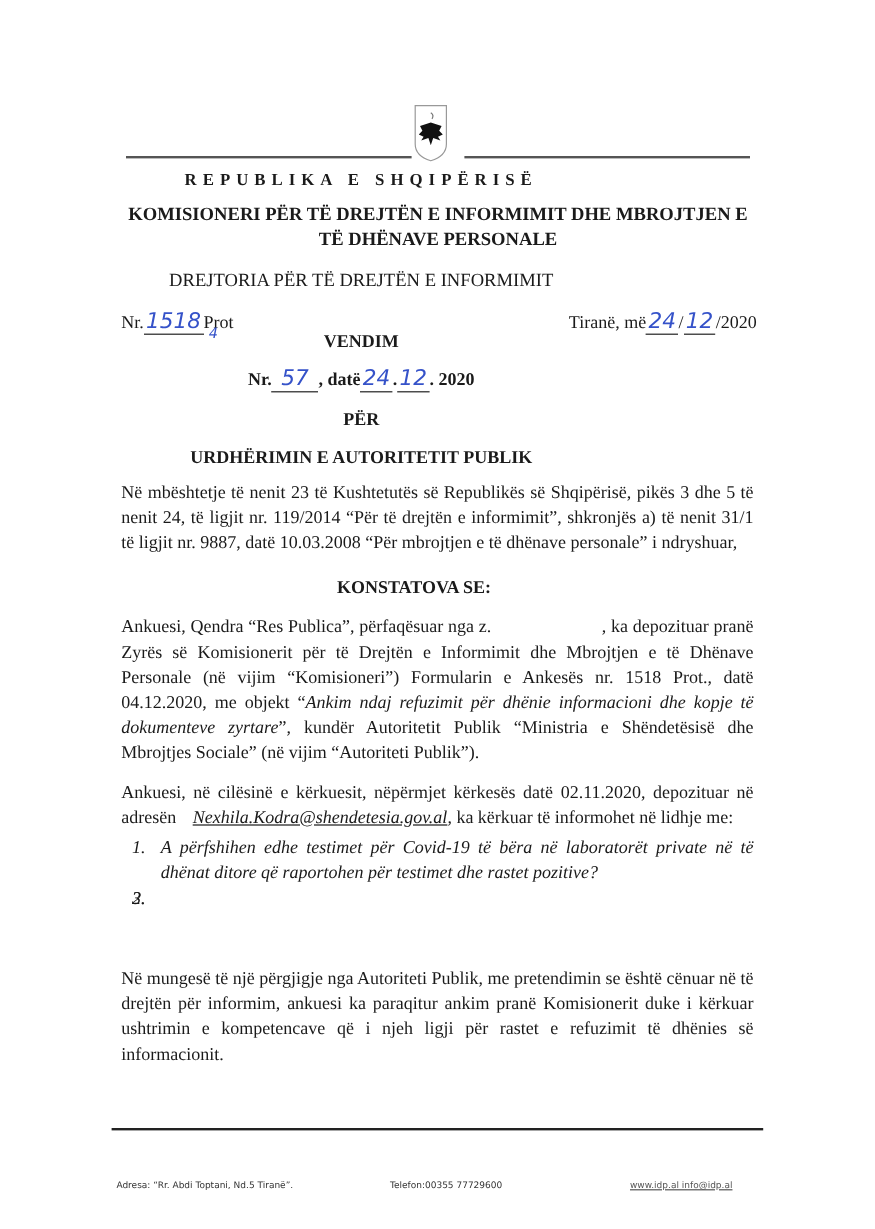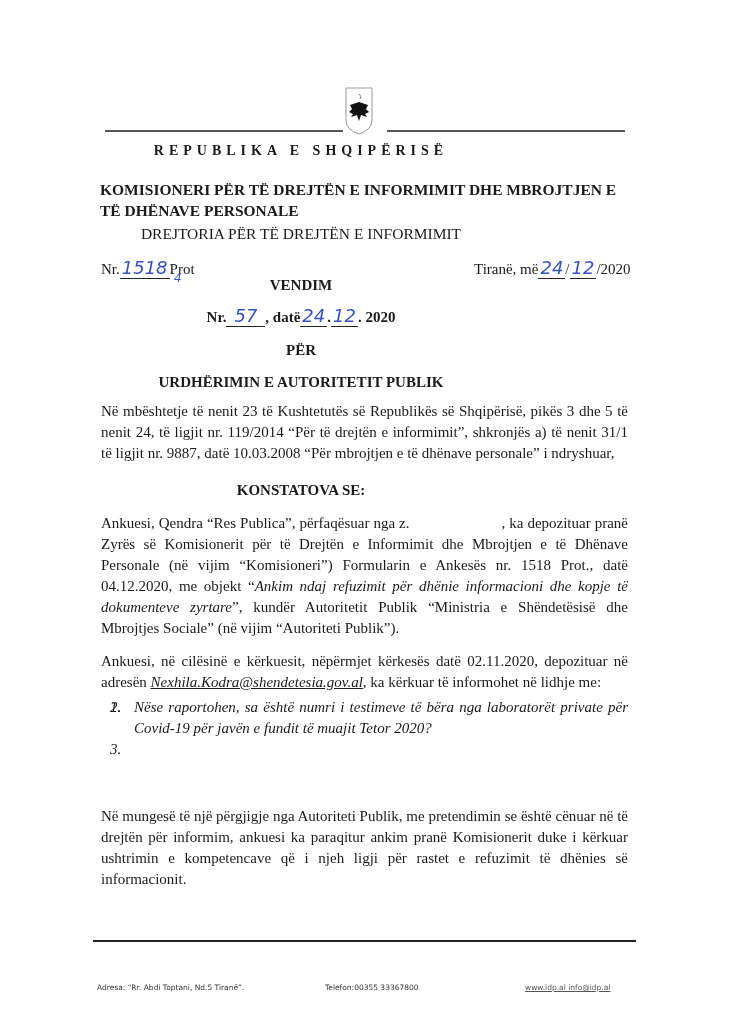--- a/index.html
+++ b/index.html
@@ -4,46 +4,46 @@
 <style>
   html, body { margin: 0; padding: 0; background: #ffffff; }
   body { width: 729px; height: 1024px; position: relative; overflow: hidden;
          font-family: "Liberation Serif", "DejaVu Serif", serif; color: #1a1a1a; }
   .abs { position: absolute; }
   .center { left: 0; width: 602px; text-align: center; }
   .emblem { left: 344px; top: 86px; width: 30px; height: 50px; }
   .hrule-left { left: 105px; top: 130px; width: 238px; height: 2px; background: #555; }
   .hrule-right { left: 387px; top: 130px; width: 238px; height: 2px; background: #555; }
   .republika { top: 143px; font-size: 14px; font-weight: bold; letter-spacing: 5px; }
-  .komisioneri { top: 179px; font-size: 15.5px; font-weight: bold; line-height: 21px; left: 100px; width: 530px; text-align: left; }
+  .komisioneri { top: 168px; font-size: 15.5px; font-weight: bold; line-height: 21px; left: 100px; width: 530px; text-align: center; }
   .drejtoria { top: 225px; font-size: 15.5px; }
   .nr-prot { left: 101px; top: 257px; font-size: 15px; }
   .hand { color: #3552c9; font-family: "DejaVu Sans", sans-serif; font-style: italic; font-size: 18px; }
   .uline { border-bottom: 1px solid #222; display: inline-block; padding: 0 2px; }
   .frac { left: 174px; top: 271px; font-size: 12px; }
   .tirane { left: 474px; top: 257px; font-size: 15px; }
   .vendim { top: 277px; font-size: 15px; font-weight: bold; }
   .nr-date { top: 305px; font-size: 15px; font-weight: bold; }
   .per { top: 342px; font-size: 15px; font-weight: bold; }
   .urdherimin { top: 374px; font-size: 15px; font-weight: bold; }
   .para { left: 101px; width: 527px; font-size: 15px; line-height: 21px; text-align: justify; }
   .p1 { top: 401px; }
-  .konstatova { top: 482px; font-size: 15px; font-weight: bold; }
+  .konstatova { top: 482px; font-size: 15px; font-weight: bold; padding-left: 44px; }
   .p2 { top: 513px; }
   .p3 { top: 651px; }
   .list { left: 110px; width: 518px; top: 697px; font-size: 15px; line-height: 21px; font-style: italic; margin: 0; padding: 0; list-style: none; }
   .list li { position: relative; padding-left: 24px; text-align: justify; }
   .list .num { position: absolute; left: 0; top: 0; }
   .p4 { top: 806px; }
   .footer-rule { left: 93px; top: 940px; width: 543px; height: 2px; background: #222; }
   .footer { top: 947px; font-family: "DejaVu Sans", sans-serif; font-size: 7.5px; color: #333; margin-top: 36px; }
   .f-addr { left: 97px; }
   .f-tel { left: 325px; }
   .f-web { left: 525px; text-decoration: underline; color: #555; }
-  .email { font-style: italic; text-decoration: underline; }
+  .email { font-style: italic; text-decoration: underline; margin-left: 10px; }
   .redacted { display: inline-block; width: 92px; }
 </style>
 </head>
 <body>
 
 <svg class="abs emblem" viewBox="0 0 30 50">
   <path d="M2 2 H28 V34 Q28 44 15 48 Q2 44 2 34 Z" fill="#fff" stroke="#999" stroke-width="1"></path>
   <path d="M15 8 q3 2 1 5" stroke="#777" fill="none" stroke-width="1"></path>
   <path d="M15 16 l-9 3 l2 4 l-3 3 l4 2 l-2 3 l6 -2 l2 6 l2 -6 l6 2 l-2 -3 l4 -2 l-3 -3 l2 -4 z" fill="#111"></path>
 </svg>
@@ -70,23 +70,23 @@
 <div class="abs center urdherimin">URDHËRIMIN E AUTORITETIT PUBLIK</div>
 
 <div class="abs para p1">Në mbështetje të nenit 23 të Kushtetutës së Republikës së Shqipërisë, pikës 3 dhe 5 të nenit 24, të ligjit nr. 119/2014 “Për të drejtën e informimit”, shkronjës a) të nenit 31/1 të ligjit nr. 9887, datë 10.03.2008 “Për mbrojtjen e të dhënave personale” i ndryshuar,</div>
 <div class="abs center konstatova">KONSTATOVA SE:</div>
 
 <div class="abs para p2"><span>Ankuesi, Qendra “Res Publica”, përfaqësuar nga z.</span><span class="redacted"></span><span>, ka depozituar pranë Zyrës së Komisionerit për të Drejtën e Informimit dhe Mbrojtjen e të Dhënave Personale (në vijim “Komisioneri”) Formularin e Ankesës nr. 1518 Prot., datë 04.12.2020, me objekt “</span><i>Ankim ndaj refuzimit për dhënie informacioni dhe kopje të dokumenteve zyrtare</i><span>”, kundër Autoritetit Publik “Ministria e Shëndetësisë dhe Mbrojtjes Sociale” (në vijim “Autoriteti Publik”).</span></div>
 
 <div class="abs para p3"><span>Ankuesi, në cilësinë e kërkuesit, nëpërmjet kërkesës datë 02.11.2020, depozituar në adresën </span><span class="email">Nexhila.Kodra@shendetesia.gov.al</span><span>, ka kërkuar të informohet në lidhje me:</span></div>
 
 <ol class="abs list">
-  <li><span class="num">1.</span></li>
-  <li><span class="num">2.</span><span>Nëse raportohen, sa është numri i testimeve të bëra nga laboratorët private për Covid-19 për javën e fundit të muajit Tetor 2020?</span></li>
+  <li><span class="num">1.</span><span>A përfshihen edhe testimet për Covid-19 të bëra në laboratorët private në të dhënat ditore që raportohen për testimet dhe rastet pozitive?</span></li>
+  <li><span class="num">2.</span></li>
   <li><span class="num">3.</span></li>
 </ol>
 
 <div class="abs para p4">Në mungesë të një përgjigje nga Autoriteti Publik, me pretendimin se është cënuar në të drejtën për informim, ankuesi ka paraqitur ankim pranë Komisionerit duke i kërkuar ushtrimin e kompetencave që i njeh ligji për rastet e refuzimit të dhënies së informacionit.</div>
 
 <div class="abs footer-rule"></div>
 <div class="abs footer f-addr">Adresa: “Rr. Abdi Toptani, Nd.5 Tiranë”.</div>
-<div class="abs footer f-tel">Telefon:00355 33367800</div>
+<div class="abs footer f-tel">Telefon:00355 77729600</div>
 <div class="abs footer f-web">www.idp.al info@idp.al</div>
 
 </body></html>

